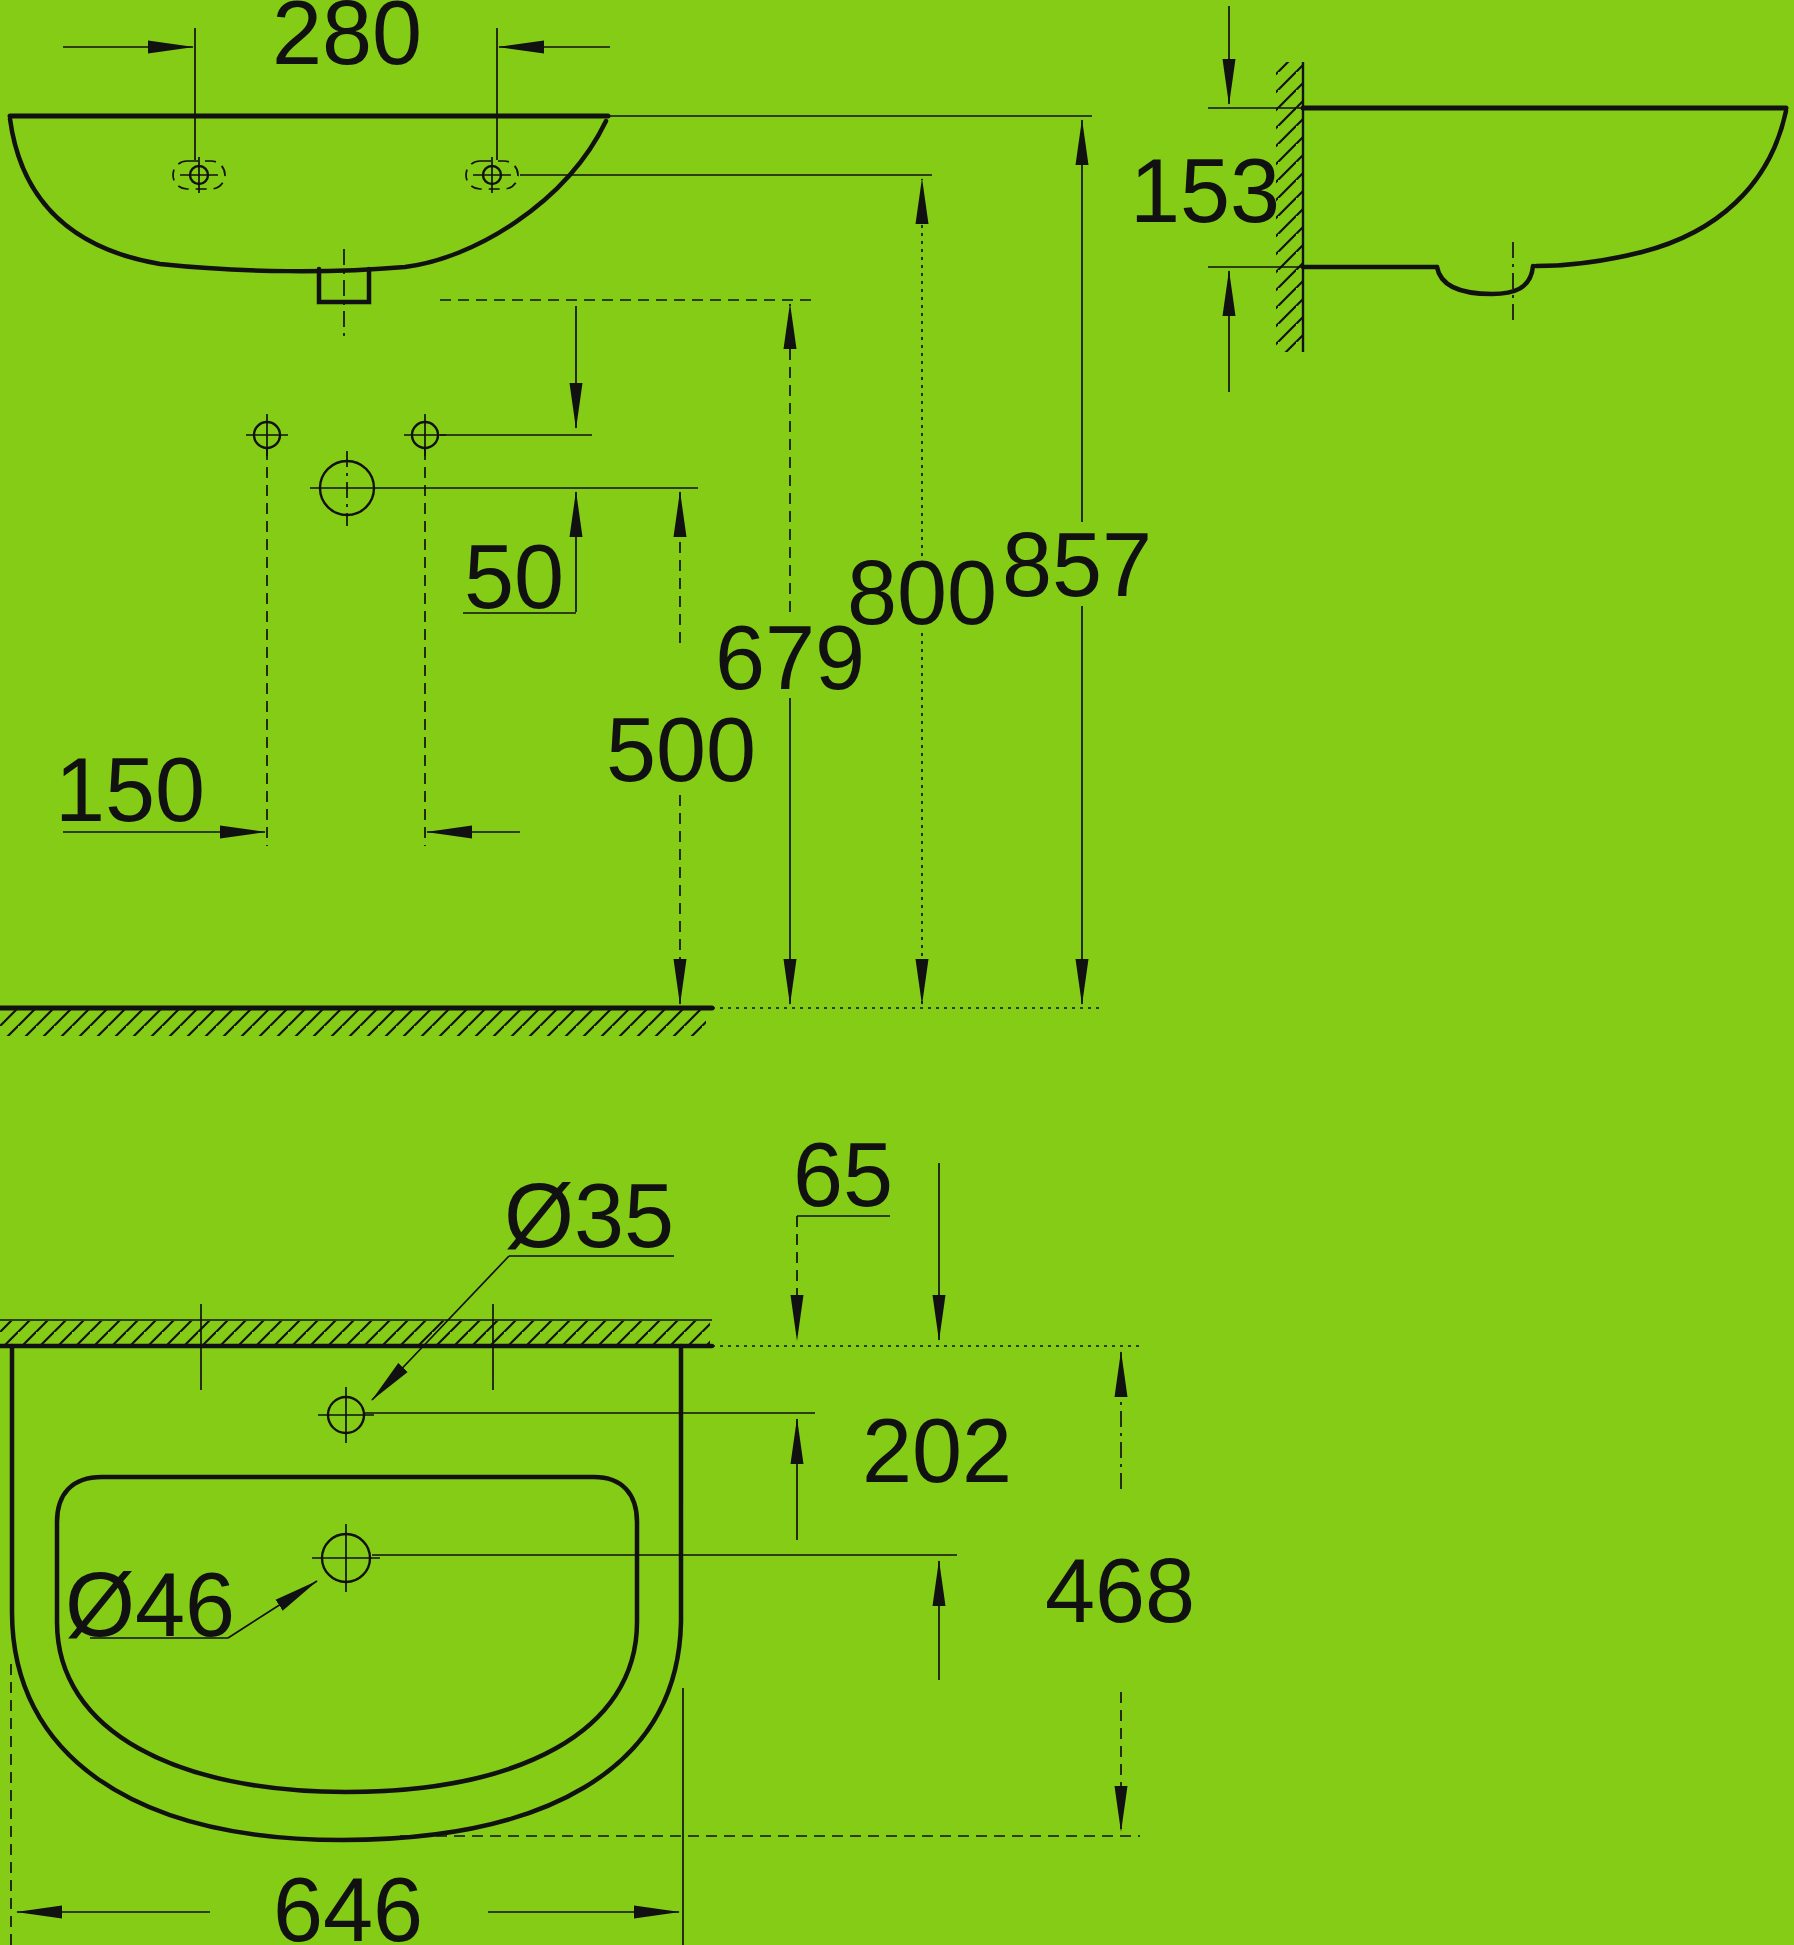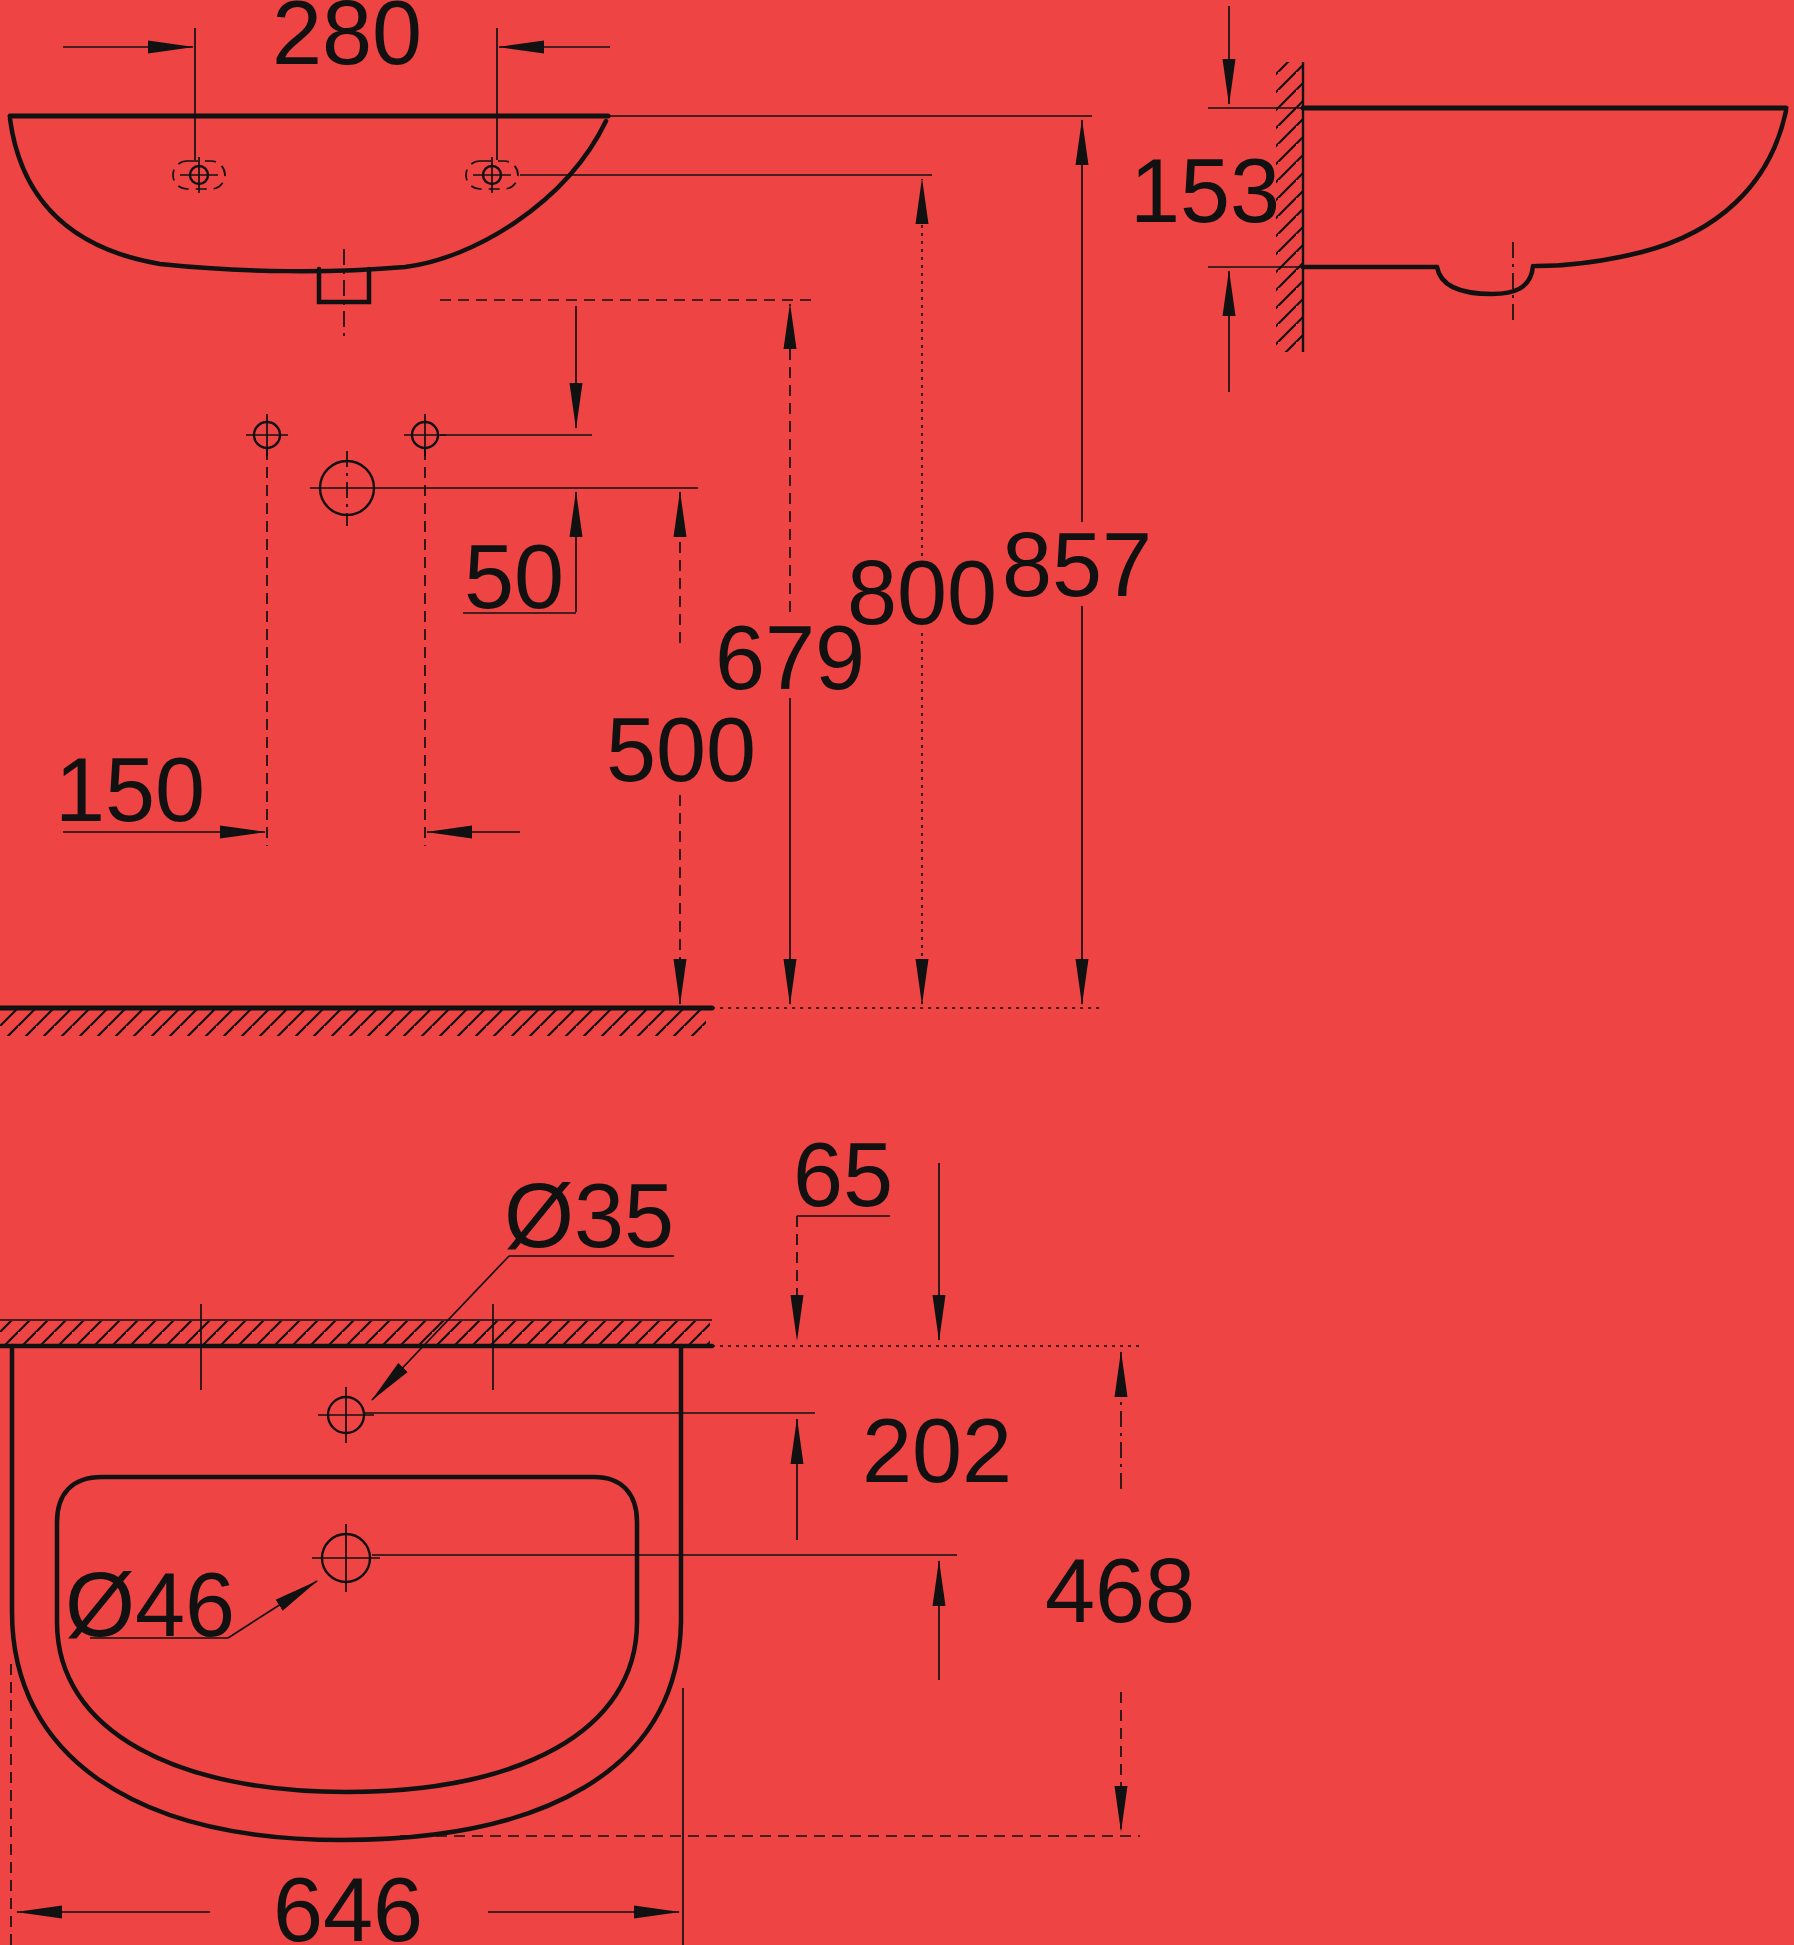--- a/index.html
+++ b/index.html
@@ -1,19 +1,19 @@
 <!DOCTYPE html>
 <html><head>
 <meta charset="utf-8">
 <style>
   html,body{margin:0;padding:0;background:#ffffff;}
   .sheet{
     position:relative;
     width:1794px;height:1945px;
-    background:#ef4444;
+    background:#84cc16;
     font-family:"Liberation Sans", sans-serif;
   }
   svg{display:block;}
   text{
     font-family:"Liberation Sans", sans-serif;
     font-size:90px;
     fill:#111111;
     text-anchor:middle;
   }
   .thick{stroke:#111;stroke-width:5;fill:none;stroke-linecap:round;}

